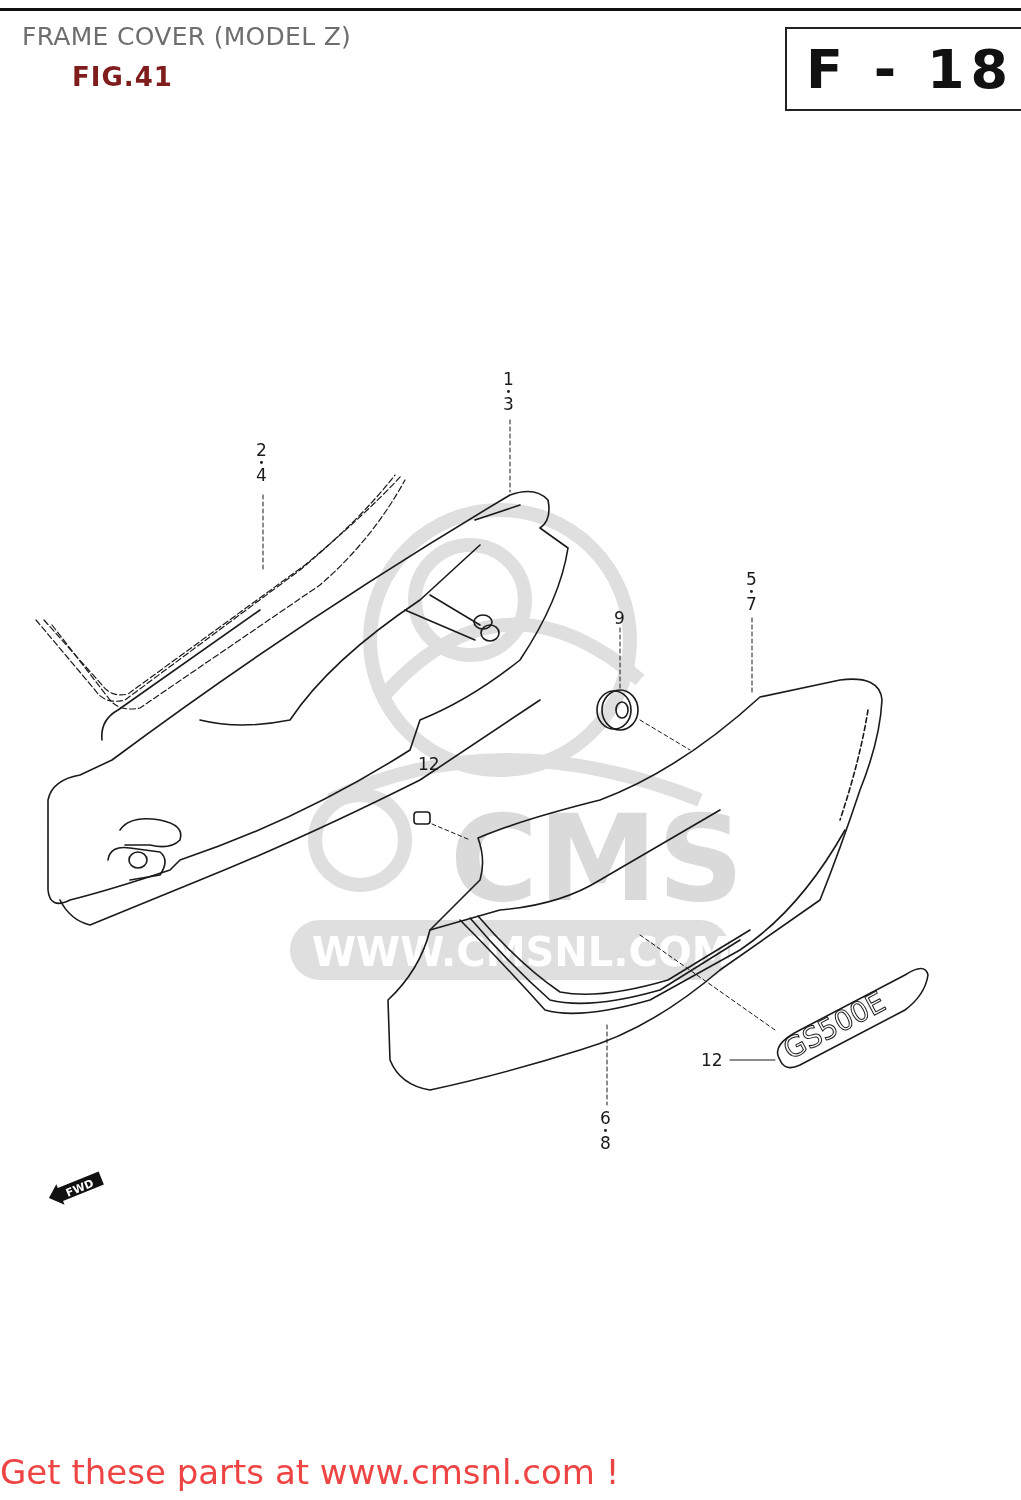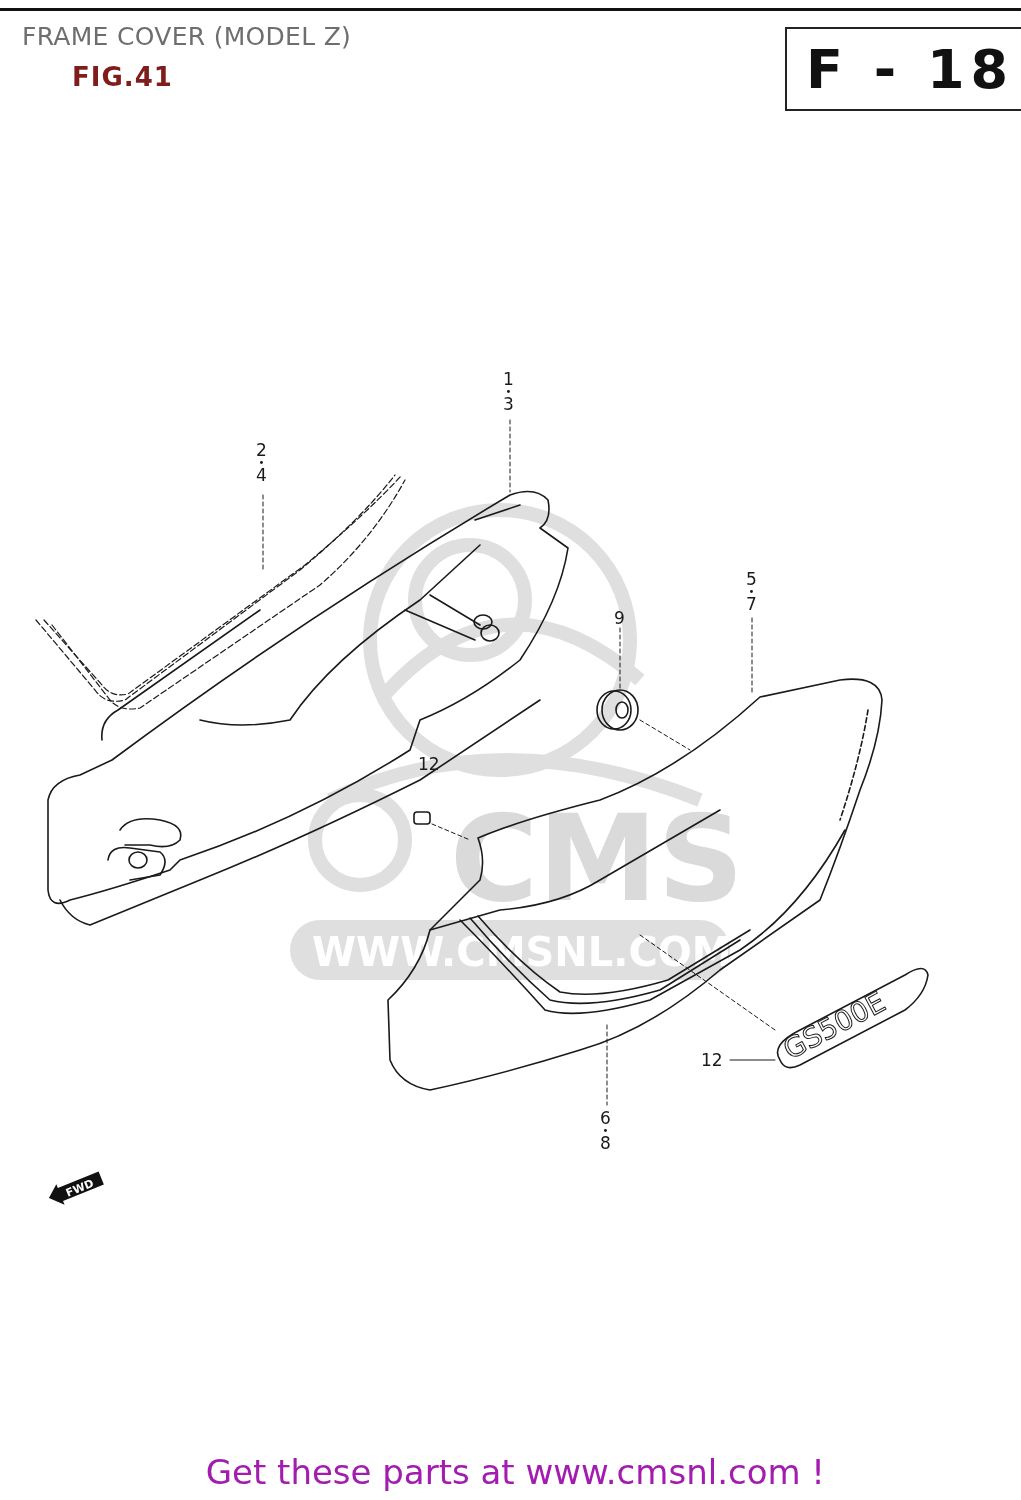--- a/index.html
+++ b/index.html
@@ -6,21 +6,21 @@
     body { width: 1021px; height: 1500px; position: relative; overflow: hidden; font-family: "DejaVu Sans", sans-serif; }
     .top-rule { position: absolute; left: 0; top: 8px; width: 1021px; height: 3px; background: #111; }
     .page-title { position: absolute; left: 22px; top: 22px; font-size: 25px; color: #6e6e6e; letter-spacing: 0.3px; font-family: "DejaVu Sans", sans-serif; }
     .fig-label { position: absolute; left: 44px; top: 62px; font-size: 26px; font-weight: bold; color: #7f1d1d; font-family: "DejaVu Sans", sans-serif; letter-spacing: 1px; margin-left: 28px; }
     .section-box { position: absolute; left: 785px; top: 27px; width: 250px; height: 84px; border: 2px solid #222; border-right: none; box-sizing: border-box; }
     .section-code { position: absolute; left: 806px; top: 38px; font-size: 54px; font-weight: bold; color: #111; font-family: "DejaVu Sans", sans-serif; letter-spacing: 6px; white-space: nowrap; }
     .diagram { position: absolute; left: 0; top: 0; width: 1021px; height: 1500px; }
     .callout { position: absolute; font-size: 17px; color: #1a1a1a; font-family: "DejaVu Sans", sans-serif; line-height: 1; }
     .callout-stack { position: absolute; display: flex; flex-direction: column; align-items: center; font-size: 17px; color: #1a1a1a; font-family: "DejaVu Sans", sans-serif; line-height: 1; }
     .callout-stack .dot { font-size: 10px; line-height: 8px; }
-    .footer-link { position: absolute; left: 0; width: 825px; top: 1452px; text-align: right; font-size: 34px; color: #a21caf; font-family: "DejaVu Sans", sans-serif; text-decoration: none; }
+    .footer-link { position: absolute; left: 0; width: 825px; top: 1452px; text-align: left; font-size: 34px; color: #ef4444; font-family: "DejaVu Sans", sans-serif; text-decoration: none; }
     .fwd-badge { position: absolute; left: 44px; top: 1165px; }
   </style>
 </head>
 <body>
 
 <div class="top-rule"></div>
 
 <div class="page-title">FRAME COVER (MODEL Z)</div>
 <div class="fig-label">FIG.41</div>
 

